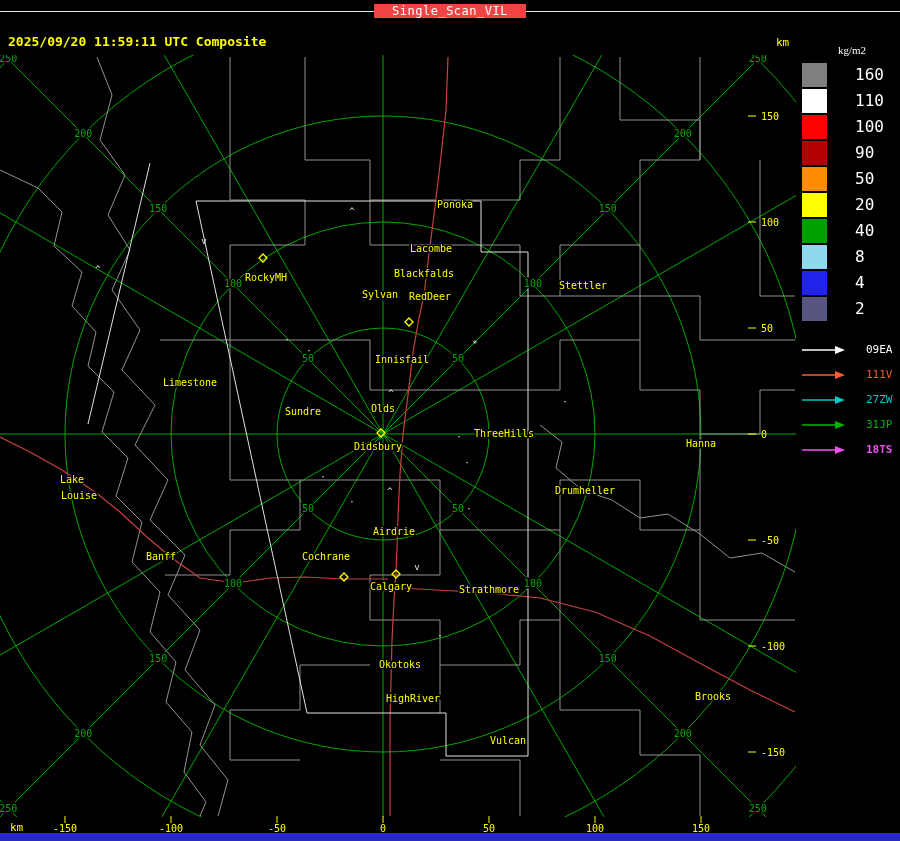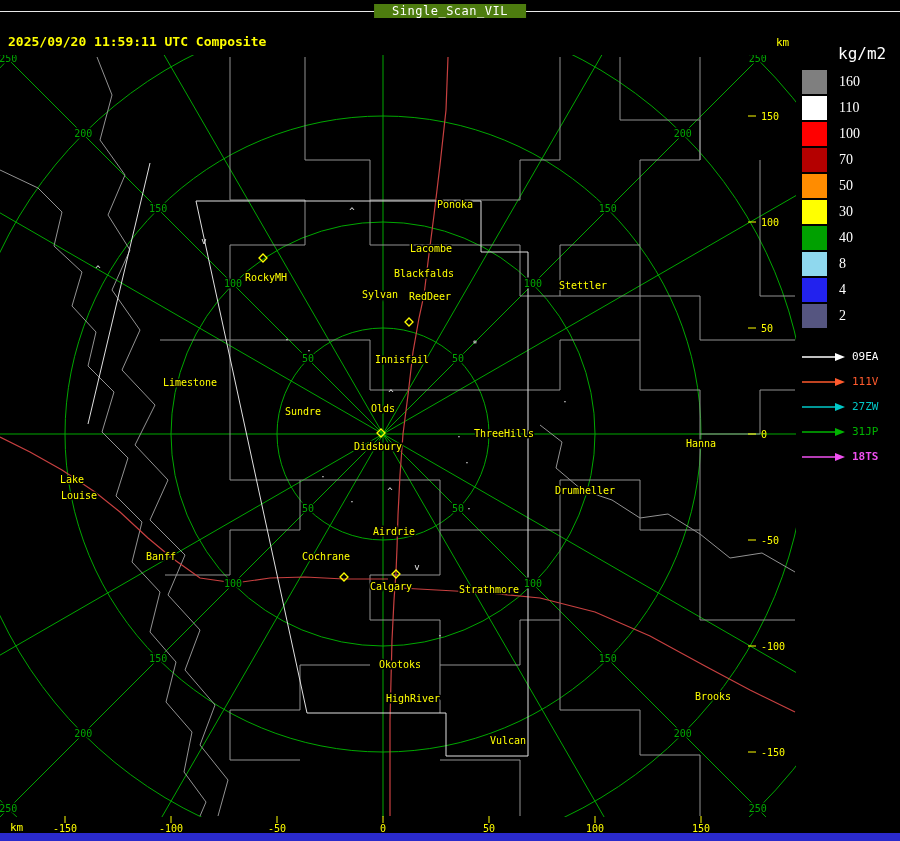--- a/index.html
+++ b/index.html
@@ -1,34 +1,34 @@
 <!DOCTYPE html>
 <html><head>
 <meta charset="utf-8">
 <style>
   html,body{margin:0;padding:0;background:#000;}
   .app{position:relative;width:900px;height:841px;background:#000;overflow:hidden;
        font-family:"DejaVu Sans Mono","Liberation Mono",monospace;}
   .titlebar{position:absolute;top:0;left:0;width:100%;height:24px;}
   .titlebar-line{position:absolute;top:11px;left:0;right:0;height:0;border-top:1px solid #e8e8e8;}
   .window-title{position:absolute;top:4px;left:50%;transform:translateX(-50%);
-       background:#4d7c0f;padding:0 18px;color:#ffffff;font-size:12px;letter-spacing:.5px;}
+       background:#ef4444;padding:0 18px;color:#ffffff;font-size:12px;letter-spacing:.5px;}
   .datetime{position:absolute;top:34px;left:8px;color:#ffff00;font-size:13px;font-weight:bold;}
   .km-top{position:absolute;top:36px;left:776px;color:#ffff00;font-size:11px;}
   .km-bottom{position:absolute;top:821px;left:10px;color:#ffff00;font-size:11px;}
   #map-svg{position:absolute;top:0;left:0;}
   #map-svg text{font-family:"DejaVu Sans Mono","Liberation Mono",monospace;}
   .panel{position:absolute;top:44px;left:802px;width:96px;}
-  .panel-units{color:#ffffff;font-size:16px;padding-left:36px;margin-bottom:6px;}
+  .panel-units{color:#ffffff;font-size:11px;padding-left:36px;margin-bottom:6px;font-family:Liberation Serif, serif;}
   .level-row{display:flex;align-items:center;height:25px;margin-bottom:1px;}
   .swatch{width:25px;height:24px;flex:0 0 25px;}
-  .level-label{margin-left:12px;color:#ffffff;font-size:14px;font-family:Liberation Serif, serif;}
+  .level-label{margin-left:28px;color:#ffffff;font-size:16px;}
   #radars{margin-top:16px;}
   .radar-row{display:flex;align-items:center;height:25px;}
-  .radar-label{margin-left:6px;font-size:11px;}
+  .radar-label{margin-left:20px;font-size:11px;}
   .bottom-bar{position:absolute;left:0;bottom:0;width:100%;height:8px;background:#2a2acc;}
 </style>
 </head>
 <body>
 
 <div class="app">
 
   <div class="titlebar">
     <div class="titlebar-line"></div>
     <span class="window-title">Single_Scan_VIL</span>
@@ -198,29 +198,29 @@
         <div class="level-row">
           <span class="swatch" style="background: rgb(255, 255, 255);"></span>
           <span class="level-label">110</span>
         </div>
         <div class="level-row">
           <span class="swatch" style="background: rgb(255, 0, 0);"></span>
           <span class="level-label">100</span>
         </div>
         <div class="level-row">
           <span class="swatch" style="background: rgb(180, 0, 0);"></span>
-          <span class="level-label">70</span>
+          <span class="level-label">90</span>
         </div>
         <div class="level-row">
           <span class="swatch" style="background: rgb(255, 140, 0);"></span>
           <span class="level-label">50</span>
         </div>
         <div class="level-row">
           <span class="swatch" style="background: rgb(255, 255, 0);"></span>
-          <span class="level-label">30</span>
+          <span class="level-label">20</span>
         </div>
         <div class="level-row">
           <span class="swatch" style="background: rgb(0, 160, 0);"></span>
           <span class="level-label">40</span>
         </div>
         <div class="level-row">
           <span class="swatch" style="background: rgb(143, 216, 238);"></span>
           <span class="level-label">8</span>
         </div>
         <div class="level-row">

